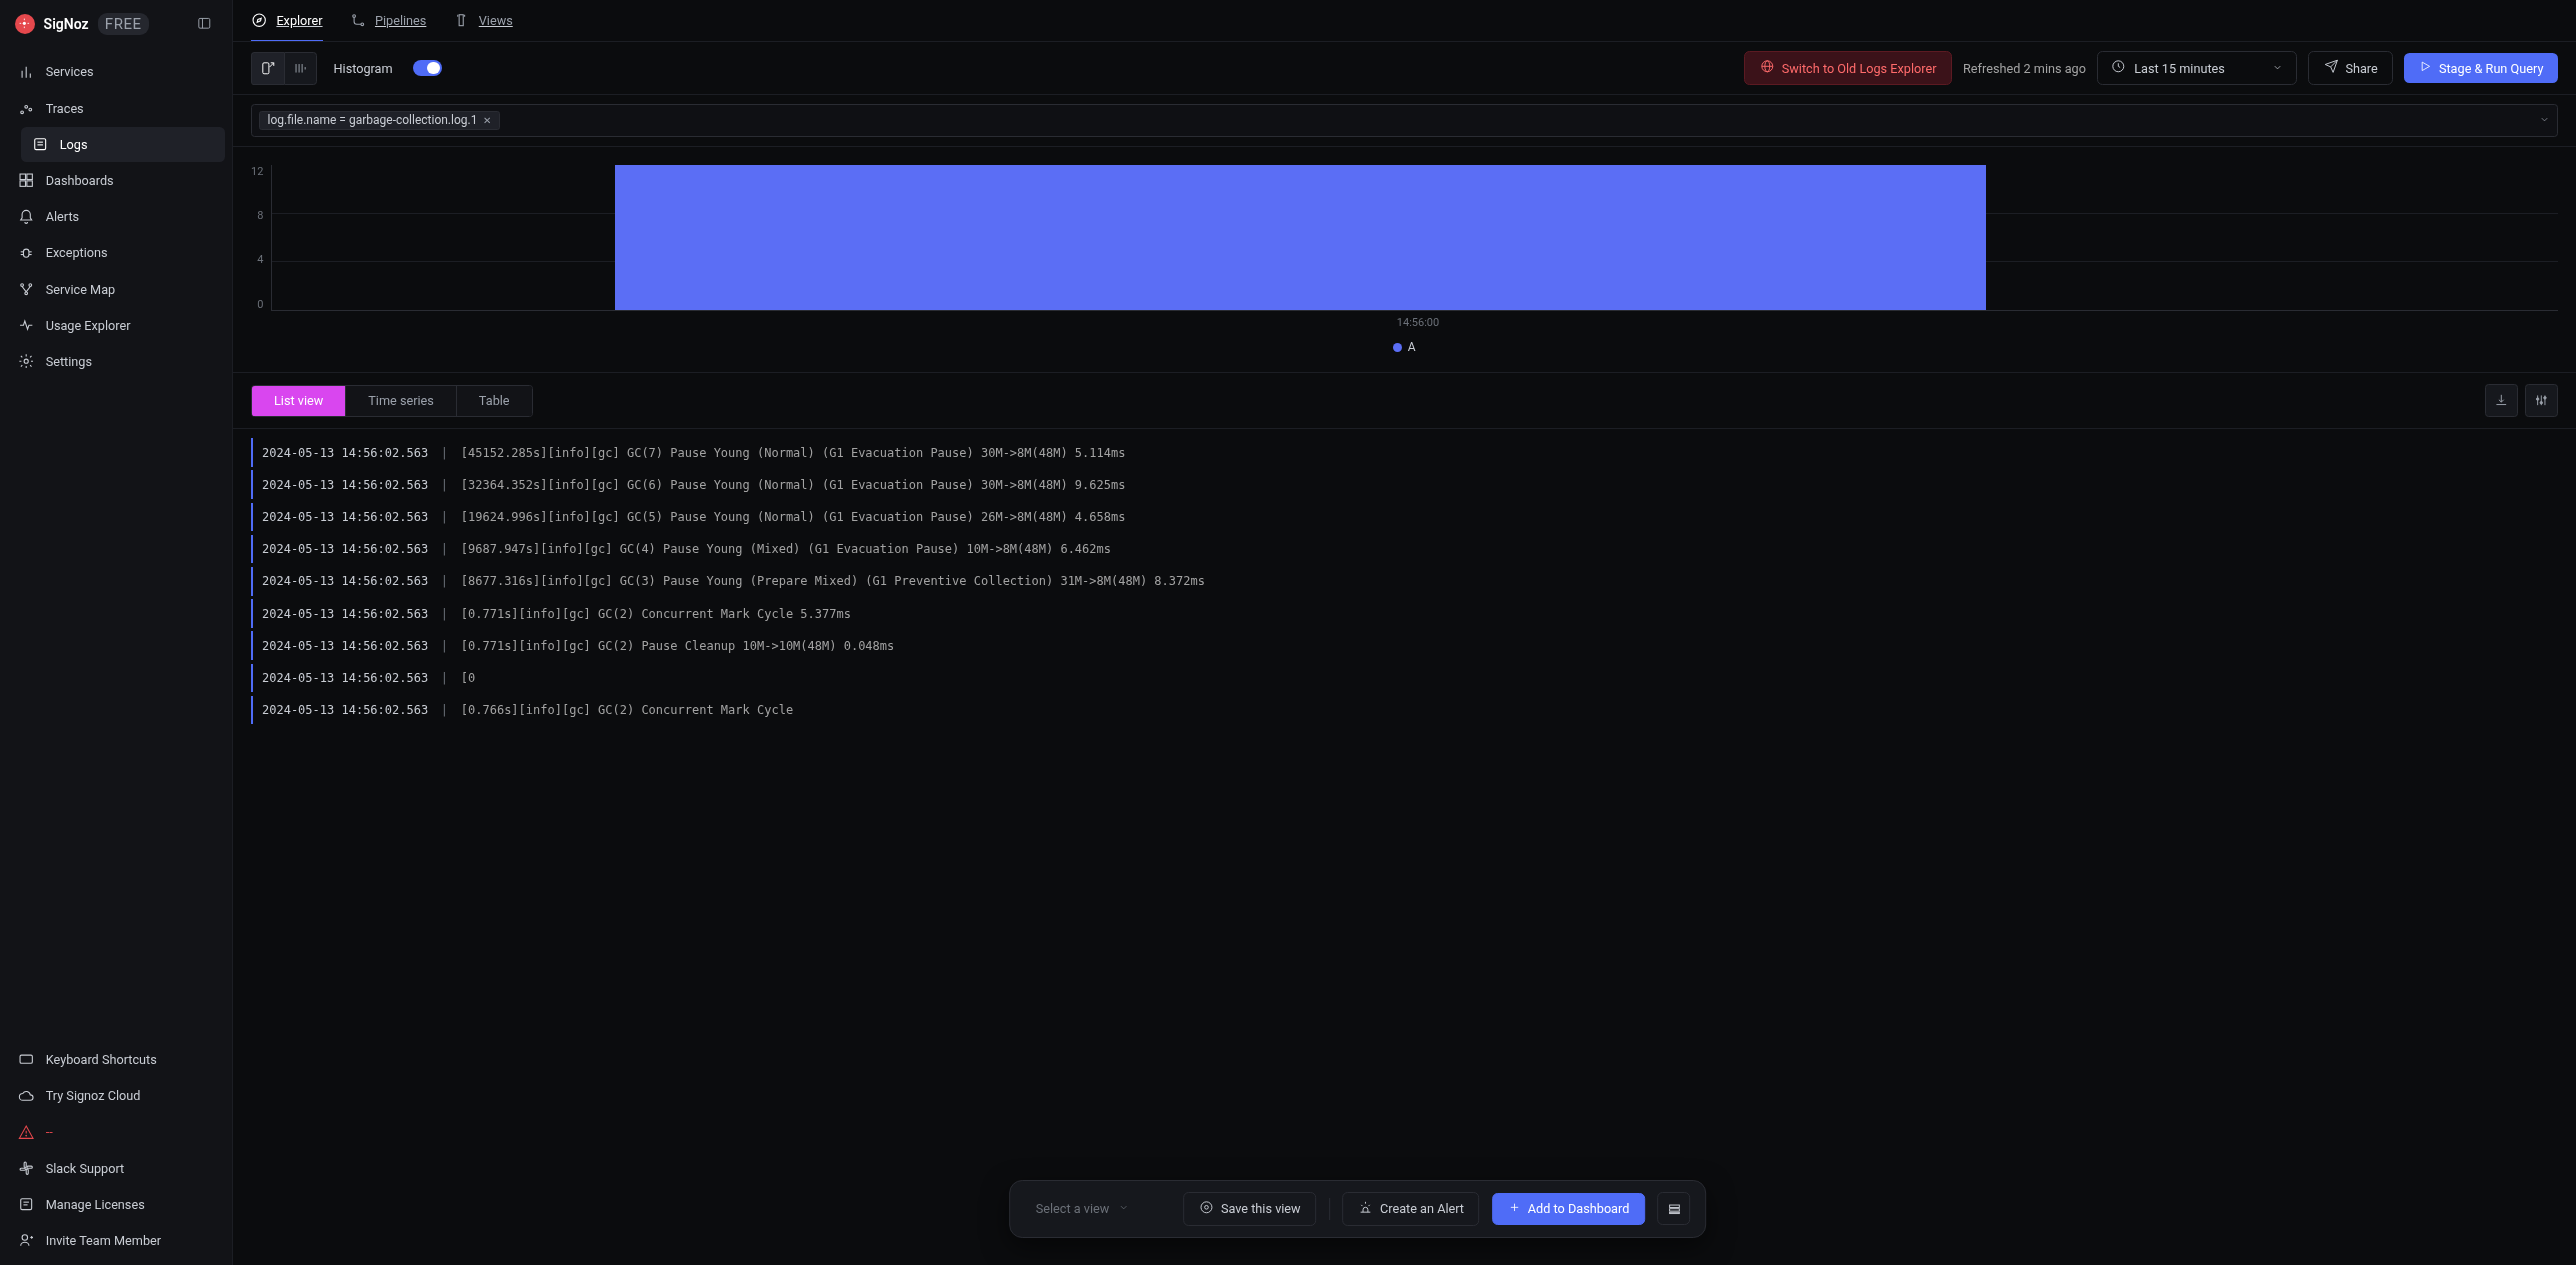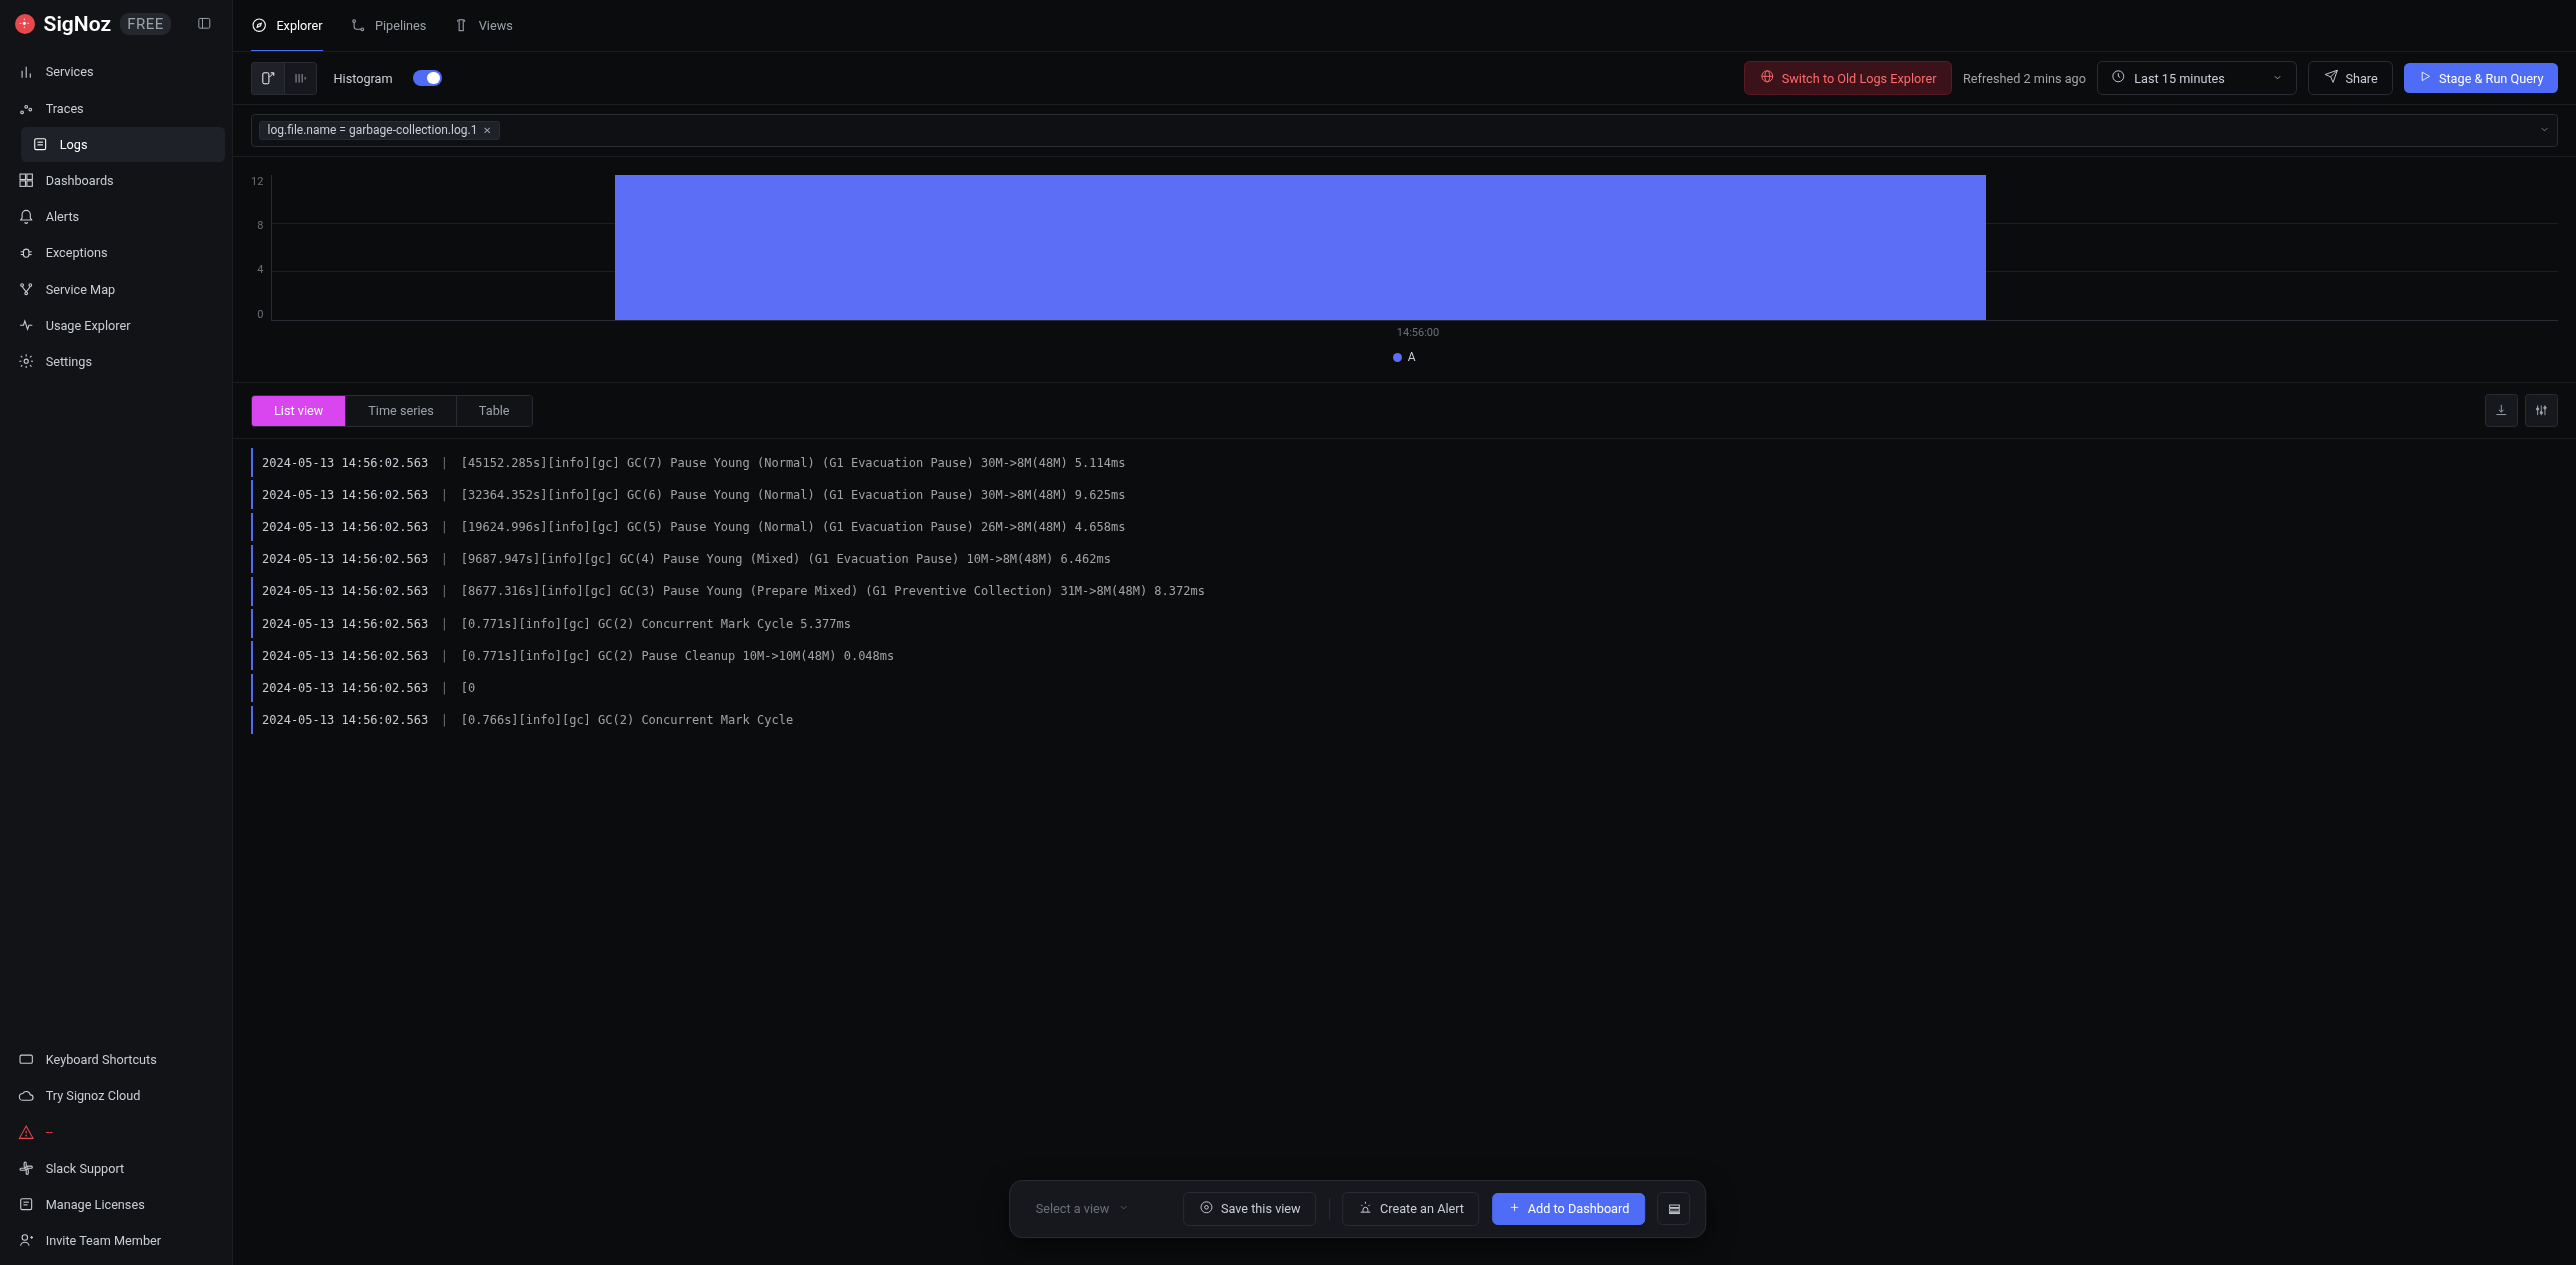--- a/index.html
+++ b/index.html
@@ -30,21 +30,21 @@
   padding: 11px 14.6px;
   gap: 9px;
 }
 .logo-circle {
   width: 20px; height: 20px;
   border-radius: 50%;
   background: #e5484d;
   display: flex; align-items: center; justify-content: center;
 }
 .logo-circle svg { width: 12.7px; height: 12.7px; }
-.brand { font-weight: 600; font-size: 21px; color: #fff; }
+.brand { font-weight: 600; font-size: 14px; color: #fff; }
 .plan-badge {
   font-size: 15px;
   background: #25272e;
   color: #9ba1ab;
   padding: 1.8px 7.3px;
   border-radius: 9px;
   letter-spacing: 0.5px;
 }
 .collapse-btn {
   margin-left: auto;
@@ -67,22 +67,23 @@
 
 
 .main { flex: 1; display: flex; flex-direction: column; min-width: 0; }
 
 
 .tabs-row {
   display: flex;
   border-bottom: 0.9px solid #1c1e24;
   padding: 0 18px;
   gap: 27px;
-  height: 52px;
+  height: 42px;
   align-items: center;
+  text-decoration: underline;
 }
 .tab {
   display: flex; align-items: center; gap: 9px;
   color: #9ba1ab;
   height: 100%;
   border-bottom: 1.8px solid transparent;
   cursor: pointer;
 }
 .tab.active { color: #fff; border-bottom-color: #4f6cf7; }
 .tab .icon { width: 16.4px; height: 16.4px; display: flex; align-items: center; justify-content: center; }

